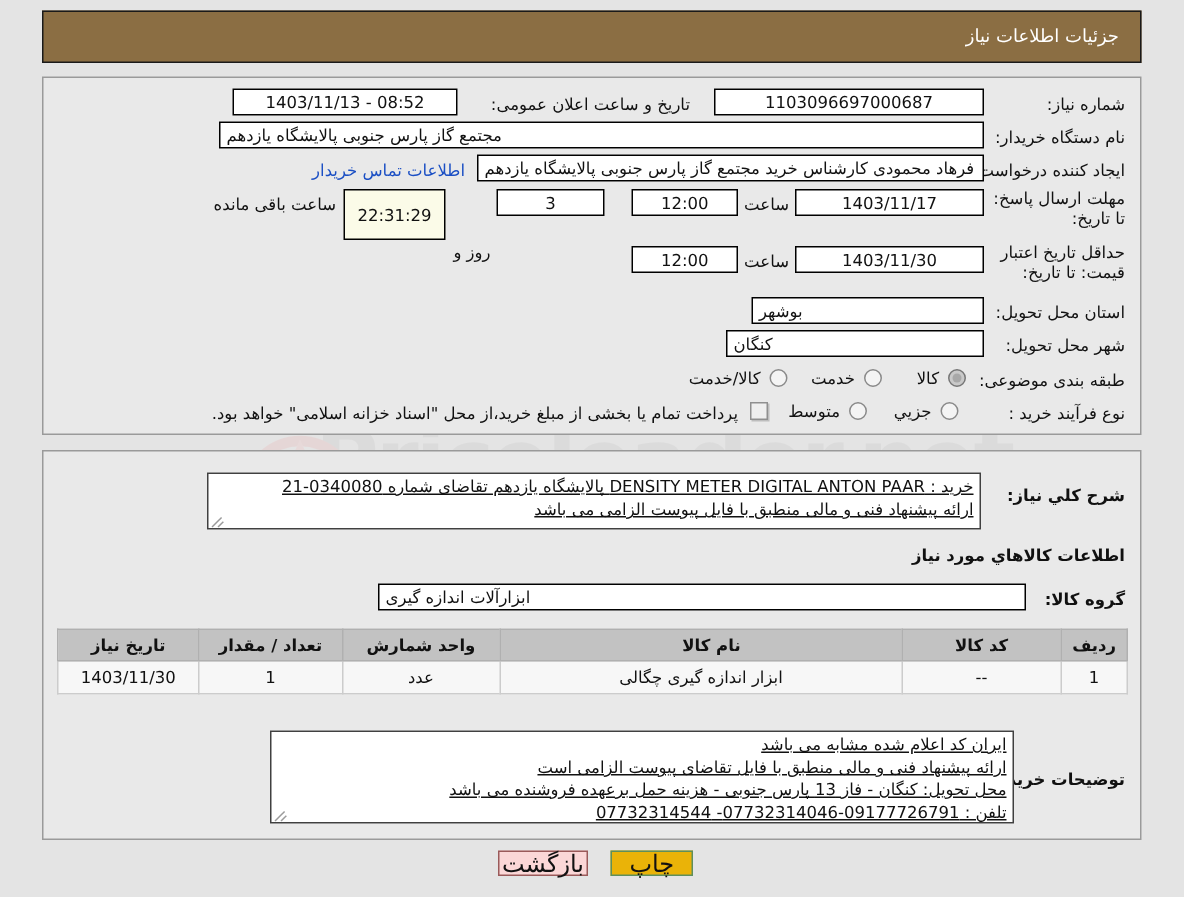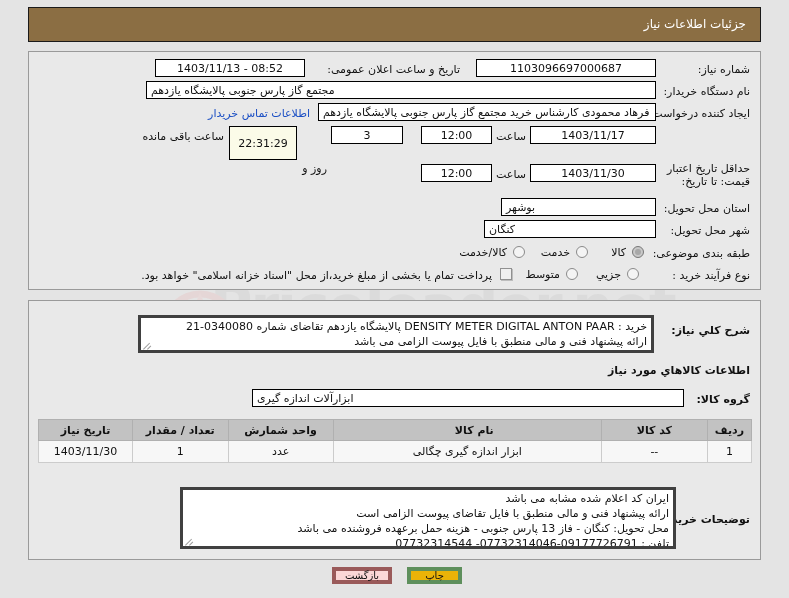--- a/index.html
+++ b/index.html
@@ -142,27 +142,28 @@
     border: 1px solid #909090;
     background: #efefef;
     box-sizing: border-box;
     box-shadow: 1px 1px 0 #bdbdbd;
   }
 
   
   .box {
     position: absolute;
     background: #ffffff;
-    border: 3px solid #404040;
+    border: 1px solid #404040;
     box-sizing: border-box;
     font-size: 11px;
     color: #111;
     line-height: 15px;
     padding: 1px 4px 0 4px;
     overflow: hidden;
+    text-decoration: underline;
   }
   .box .grip {
     position: absolute;
     left: 2px; bottom: 1px;
     width: 8px; height: 8px;
     pointer-events: none;
   }
   .box .grip i {
     position: absolute;
     background: #9b9b9b;
@@ -207,23 +208,23 @@
     text-align: center;
     color: #111;
     white-space: nowrap;
   }
   td.num { direction: ltr; }
 
   
   .btn {
     position: absolute;
     height: 17px;
-    border: 4px solid #7f1d1d;
-    box-sizing: border-box;
-    font-size: 10px;
+    border: 1px solid #7f1d1d;
+    box-sizing: border-box;
+    font-size: 16px;
     color: #111;
     display: flex;
     align-items: center;
     justify-content: center;
     cursor: pointer;
   }
   .btn.print  { background: #eab308; border-color: #5e8f5c; }
   .btn.back   { background: #fbd7d7; border-color: #9a5a5a; }
 </style>
 </head>
@@ -250,20 +251,21 @@
   <div class="lbl" style="right:300px; top:11px; width:150px;">تاریخ و ساعت اعلان عمومی:</div>
   <div class="fld ltr" style="right:455px; top:7px; width:150px; height:18px;">1403/11/13 - 08:52</div>
 
   <div class="lbl" style="right:10px; top:33px; width:95px;">نام دستگاه خریدار:</div>
   <div class="fld right" style="right:104px; top:29px; width:510px; height:18px;">مجتمع گاز پارس جنوبی  پالایشگاه یازدهم</div>
 
   <div class="lbl" style="right:10px; top:55px; width:100px;">ایجاد کننده درخواست:</div>
   <div class="fld right" style="right:104px; top:51px; width:338px; height:18px;">فرهاد محمودی کارشناس خرید مجتمع گاز پارس جنوبی  پالایشگاه یازدهم</div>
   <div class="link" style="right:450px; top:55px;">اطلاعات تماس خریدار</div>
 
+  <div class="lbl wrap" style="right:10px; top:74px; width:96px;">مهلت ارسال پاسخ: تا تاریخ:</div>
   <div class="fld center" style="right:104px; top:74px; width:126px; height:18px;">1403/11/17</div>
   <div class="inline-txt" style="right:234px; top:78px;">ساعت</div>
   <div class="fld center" style="right:268px; top:74px; width:71px; height:18px;">12:00</div>
   <div class="fld center" style="right:357px; top:74px; width:72px; height:18px;">3</div>
   <div class="inline-txt" style="right:433px; top:78px;margin-top:32px;">روز و</div>
   <div class="fld cream ltr" style="right:463px; top:74px; width:68px; height:34px;">22:31:29</div>
   <div class="inline-txt" style="right:536px; top:78px;">ساعت باقی مانده</div>
 
   <div class="lbl wrap" style="right:10px; top:110px; width:96px;">حداقل تاریخ اعتبار قیمت: تا تاریخ:</div>
   <div class="fld center" style="right:104px; top:112px; width:126px; height:18px;">1403/11/30</div>

